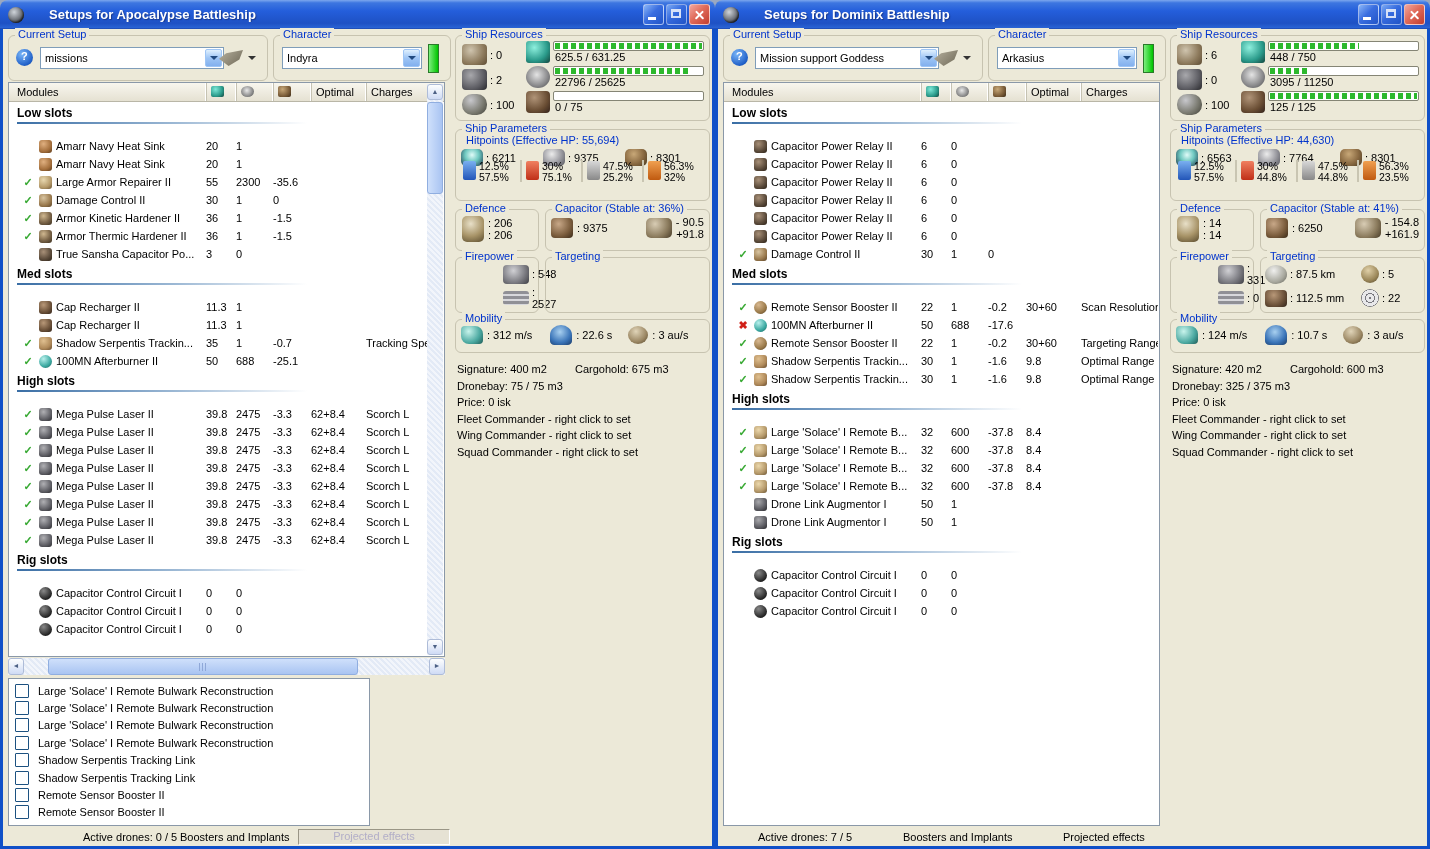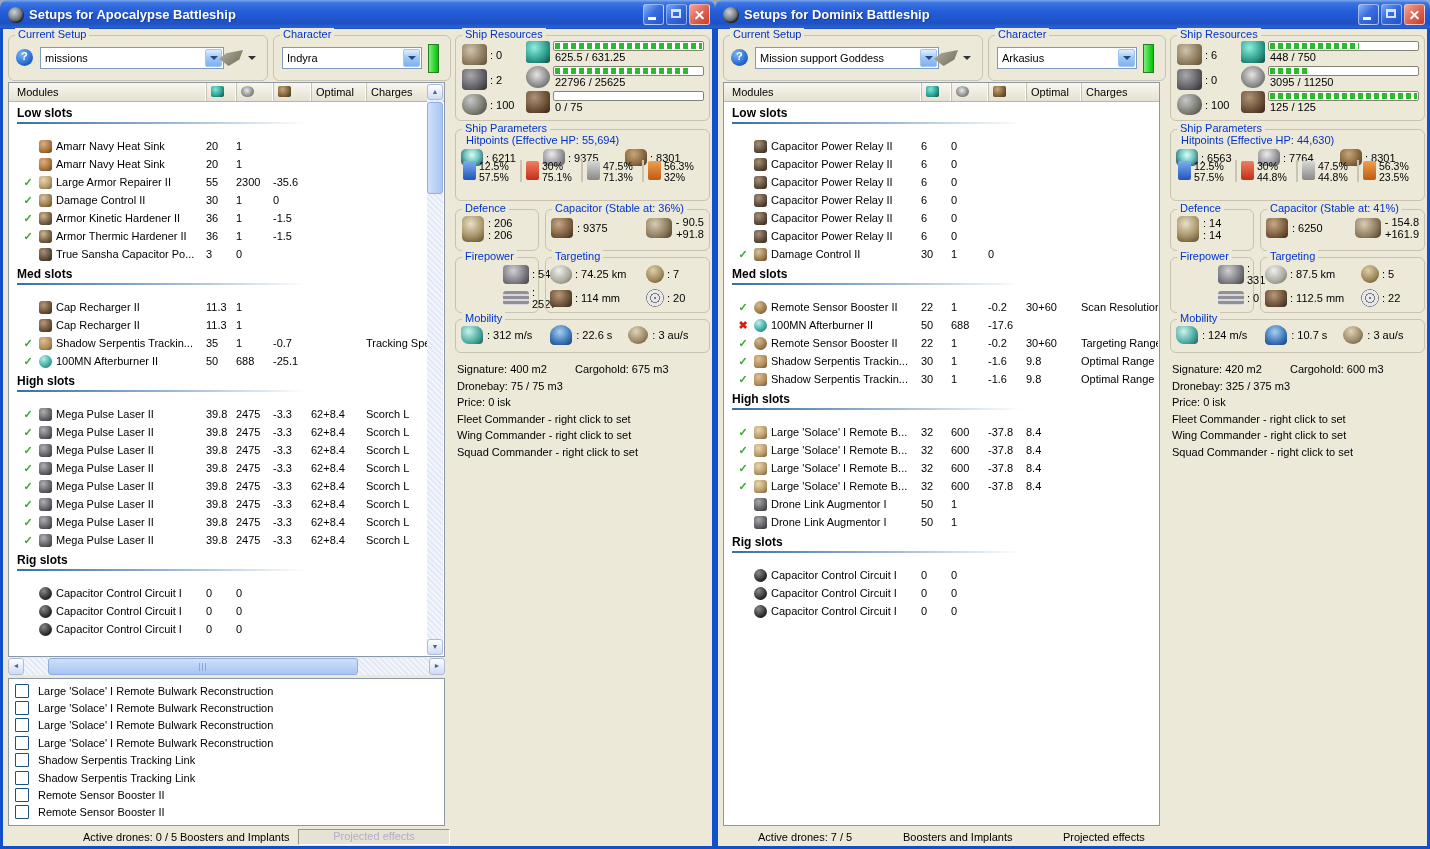--- a/index.html
+++ b/index.html
@@ -7,21 +7,21 @@
   #root{position:relative;width:1430px;height:849px;}
   .win{position:absolute;top:0;width:715px;height:849px;}
   
   .titlebar{position:relative;height:29px;border-radius:8px 8px 0 0;
     background:linear-gradient(180deg,#7ca7ee 0%,#3d76e0 10%,#245edb 38%,#1e51c4 80%,#2a63d4 96%,#1941a5 100%);
     display:flex;align-items:center;padding:0 5px;box-sizing:border-box;}
   .app-icon{width:16px;height:16px;border-radius:50%;margin:0 5px 0 3px;
     background:radial-gradient(circle at 38% 32%,#cfd4da,#6b6f76 55%,#17181c 90%);
     box-shadow:inset -1px -1px 2px rgba(0,0,0,.6);}
   .title{color:#fff;font-weight:bold;font-size:13px;text-shadow:1px 1px 1px #1a3a8c;flex:1;
-    white-space:nowrap;overflow:hidden;}
+    white-space:nowrap;overflow:hidden;margin-left:20px;}
   .winbtns{display:flex;gap:2px;}
   .wb{position:relative;width:21px;height:21px;border-radius:3px;border:1px solid rgba(255,255,255,.55);
     box-sizing:border-box;cursor:pointer;}
   .wb.min,.wb.max{background:linear-gradient(135deg,#8ab6f8 0%,#3a6ee0 45%,#2255c8 100%);}
   .wb.max{opacity:.82;}
   .wb.close{background:linear-gradient(135deg,#f2a79e 0%,#e06b5a 45%,#c23d2e 100%);}
   .g-min{position:absolute;left:4px;bottom:4px;width:8px;height:3px;background:#fff;}
   .g-max{position:absolute;left:4px;top:4px;width:10px;height:9px;border:2px solid #fff;border-top-width:3px;box-sizing:border-box;}
   .g-x1,.g-x2{position:absolute;left:4px;top:9px;width:11px;height:2.4px;background:#fff;border-radius:1px;}
   .g-x1{transform:rotate(45deg);} .g-x2{transform:rotate(-45deg);}
@@ -101,21 +101,21 @@
     box-sizing:border-box;background:linear-gradient(90deg,#cfe0fb,#a9c4f2);}
   .hscroll{position:absolute;left:5px;top:629px;width:437px;height:17px;background:
     repeating-linear-gradient(45deg,#f2f5fb 0 2px,#e3eaf6 2px 4px);}
   .hscroll .sbtn{height:17px;}
   .hscroll .left{left:0;} .hscroll .right{right:0;}
   .hthumb{position:absolute;left:40px;top:0;width:310px;height:17px;border:1px solid #90aee0;border-radius:3px;
     box-sizing:border-box;background:linear-gradient(180deg,#cfe0fb,#a9c4f2);}
   .hthumb::after{content:"";position:absolute;left:50%;top:4px;width:8px;height:8px;margin-left:-4px;
     background:repeating-linear-gradient(90deg,#8fa8d8 0 1px,rgba(0,0,0,0) 1px 3px);}
   
-  .bottom-panel{position:absolute;left:5px;top:649px;width:437px;height:148px;background:#fff;
+  .bottom-panel{position:absolute;left:5px;top:649px;width:362px;height:148px;background:#fff;
     border:1px solid #8a98a8;box-sizing:border-box;padding:3px 0 0 4px;}
   .plrow{height:17.4px;display:flex;align-items:center;}
   .cb{width:12px;height:12px;border:1px solid #1c5180;border-radius:1px;background:#fff;margin:0 9px 0 2px;flex:none;}
   .pl-label{white-space:nowrap;}
   
   .statusbar{position:absolute;left:0;right:0;bottom:0;height:17px;background:#ece9d8;}
   .statusbar span{position:absolute;top:2px;white-space:nowrap;}
   .w0 .sb-drones{left:80px;} .w0 .sb-boost{left:177px;}
   .w0 .proj{left:295px;width:150px;text-align:center;}
   .w1 .sb-drones{left:40px;} .w1 .sb-boost{left:185px;} .w1 .proj{left:345px;}
@@ -602,21 +602,21 @@
           <span class="r-cell">
                 <span class="r-icon i-em"></span>
                 <span class="r-vals"><span>12.5%</span><br><span>57.5%</span></span>
               </span>
           <span class="r-cell">
                 <span class="r-icon i-thermal"></span>
                 <span class="r-vals"><span>30%</span><br><span>75.1%</span></span>
               </span>
           <span class="r-cell">
                 <span class="r-icon i-kinetic"></span>
-                <span class="r-vals"><span>47.5%</span><br><span>71.3%</span></span>
+                <span class="r-vals"><span>47.5%</span><br><span>25.2%</span></span>
               </span>
           <span class="r-cell">
                 <span class="r-icon i-explosive"></span>
                 <span class="r-vals"><span>56.3%</span><br><span>32%</span></span>
               </span>
         </div>
       </div>
 
       <div class="gbox def-box">
         <span class="glabel">Defence</span>
@@ -646,38 +646,20 @@
               </span>
           <span class="fp-row">
                 <span class="i-volley"></span>
                 <span>: 2527</span>
               </span>
         </span>
       </div>
 
       <div class="gbox targ-box">
         <span class="glabel">Targeting</span>
-        <div class="targ-grid">
-          <span class="t-cell">
-                <span class="i-targ-range"></span>
-                <span>: 74.25 km</span>
-              </span>
-          <span class="t-cell">
-                <span class="i-max-targets"></span>
-                <span>: 7</span>
-              </span>
-          <span class="t-cell">
-                <span class="i-scan-res"></span>
-                <span>: 114 mm</span>
-              </span>
-          <span class="t-cell">
-                <span class="i-sensor"></span>
-                <span>: 20</span>
-              </span>
-        </div>
       </div>
 
       <div class="gbox mob-box">
         <span class="glabel">Mobility</span>
         <span class="mob-inner">
           <span class="i-speed"></span>
               <span>: 312 m/s</span>
           <span class="i-agility mob-gap1"></span>
               <span>: 22.6 s</span>
           <span class="i-warp mob-gap2"></span>

